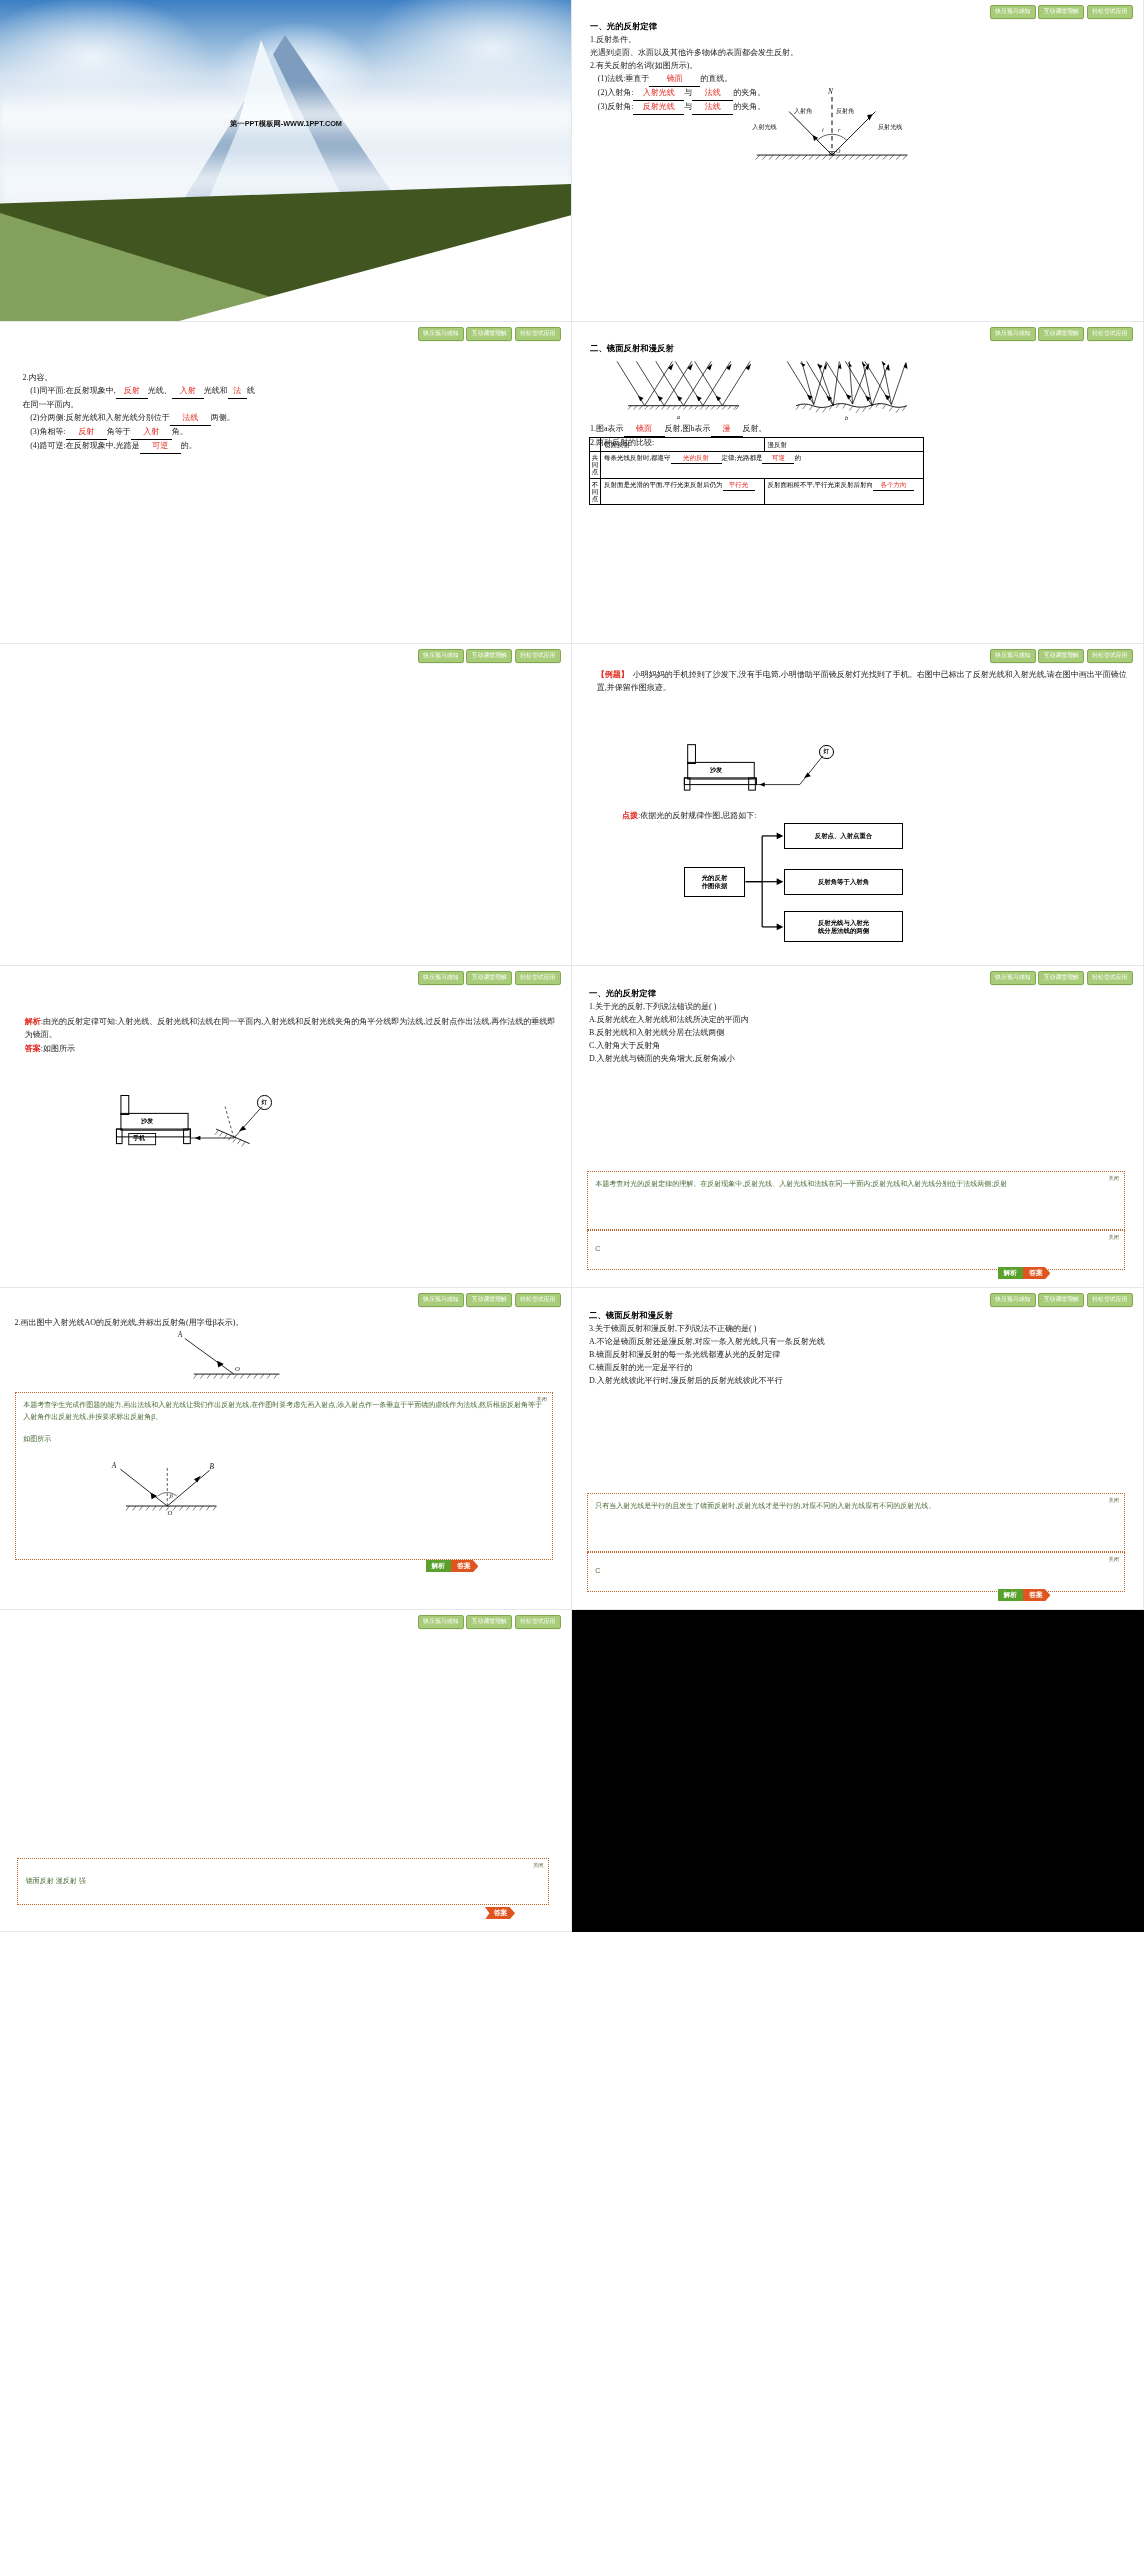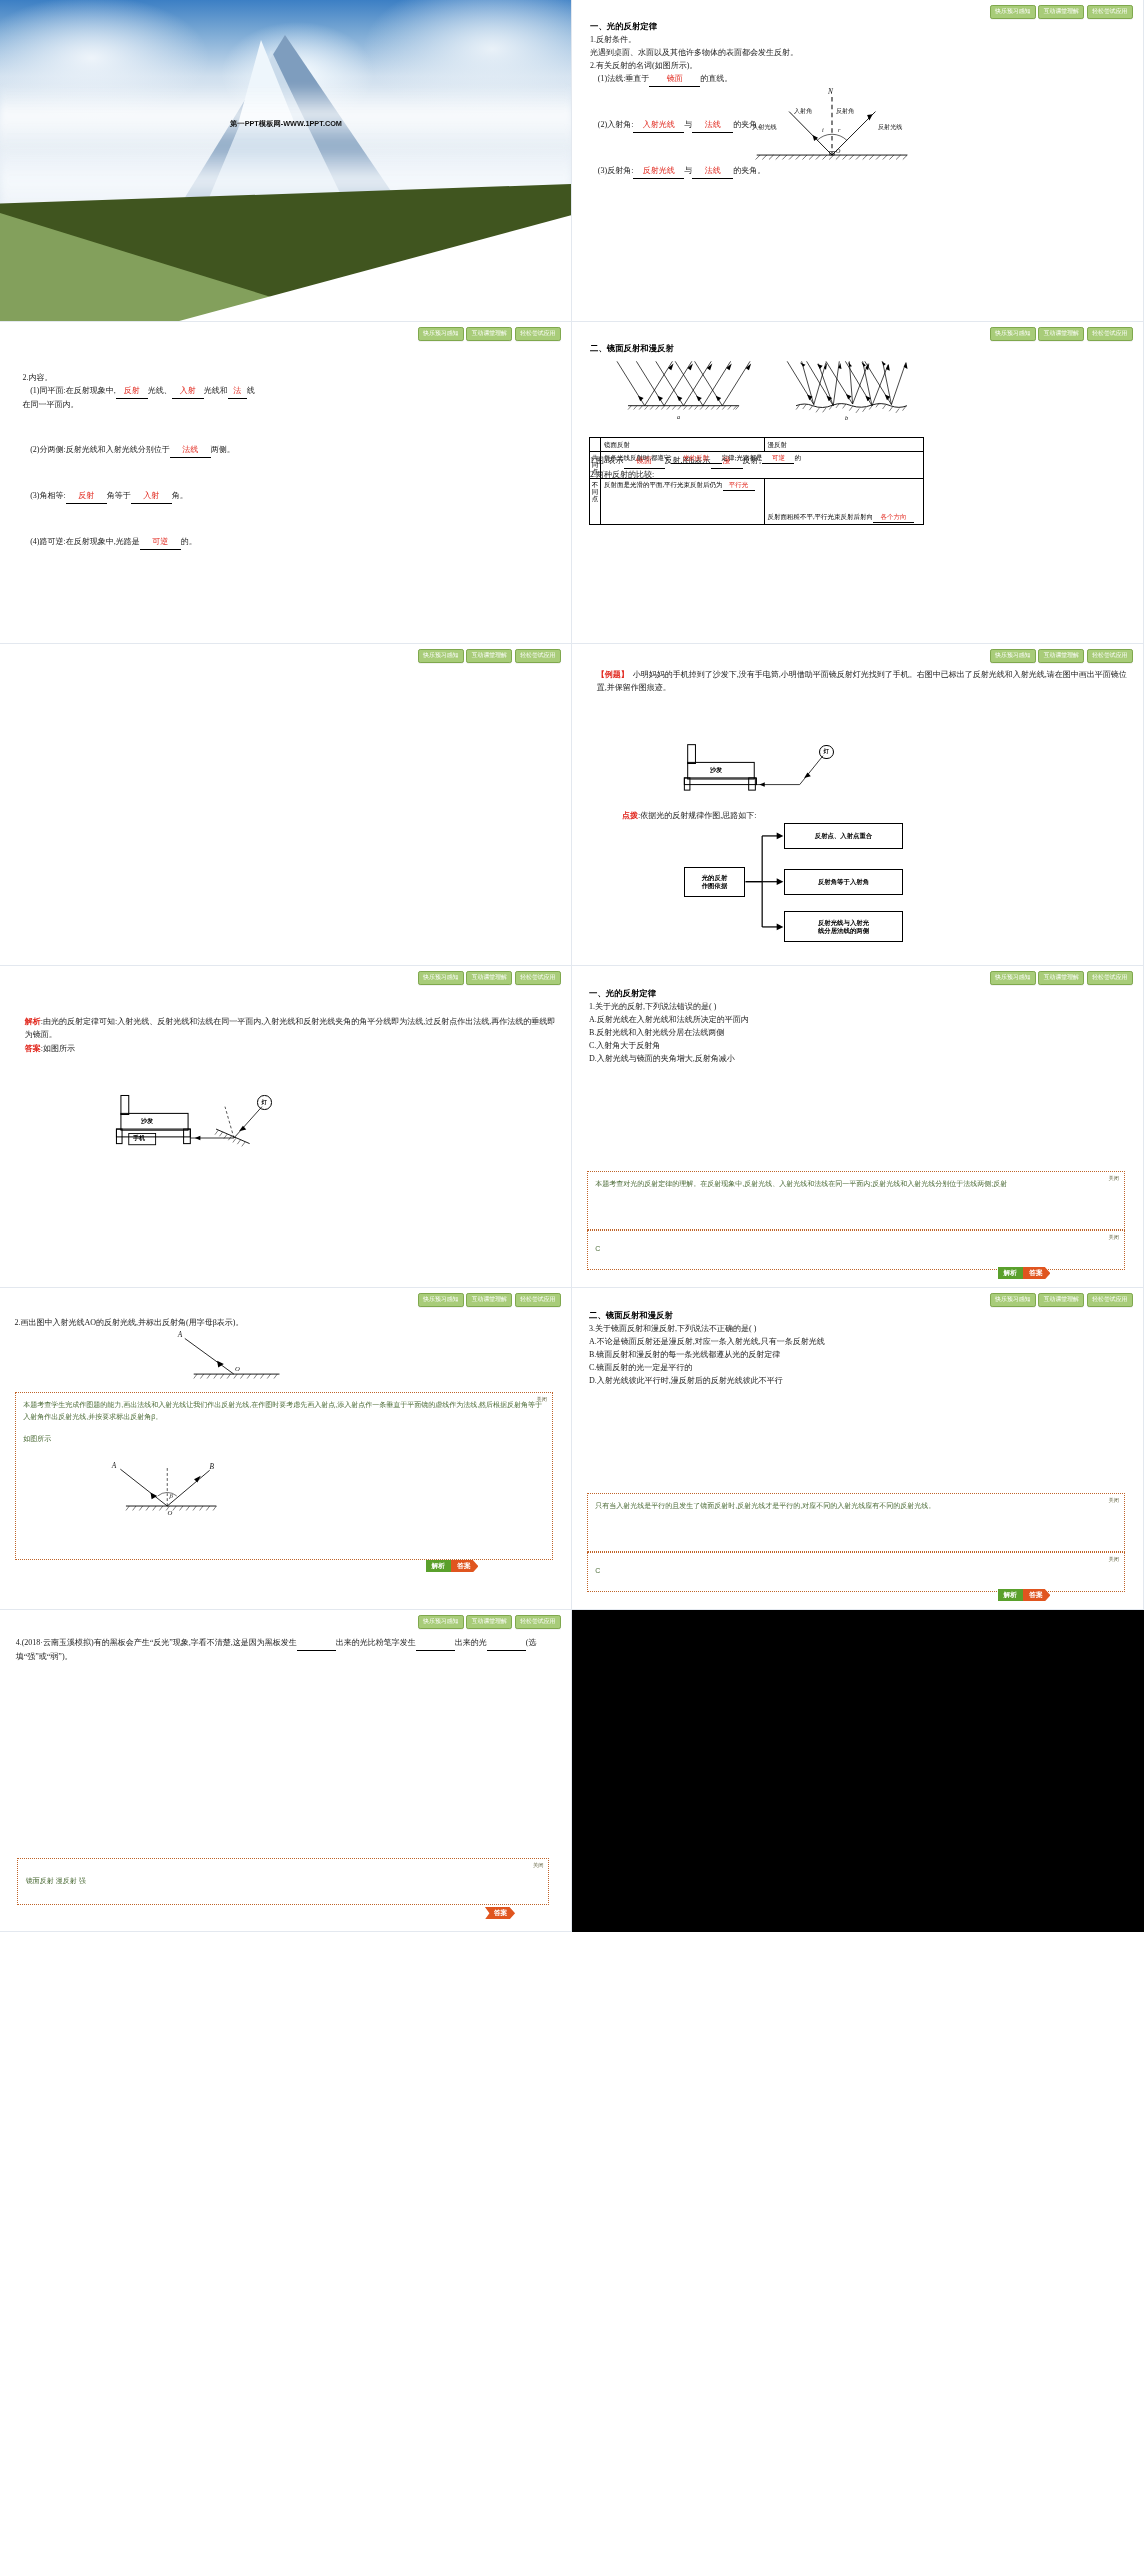--- a/index.html
+++ b/index.html
@@ -132,21 +132,21 @@
   .redb { color: #e1261c; font-weight: 700; }
   .blank {
     display: inline-block;
     border-bottom: 0.7px solid #000;
     text-align: center;
     color: #e1261c;
     min-width: 31px;
     padding: 0 2.8px;
   }
   .blank.w1 { min-width: 51px; }
-  .blank.w2 { min-width: 41px; margin-top: 32px; }
+  .blank.w2 { min-width: 41px; }
   .blank.w3 { min-width: 32px; }
   .blank.empty { color: transparent; min-width: 39px; }
 
   
   .diag-refl { position: absolute; left: 168px; top: 89px; width: 184px; height: 67px; }
   .dg-label {
     position: absolute; font-size: 6.1px; color: #111;
     font-family: "Liberation Serif", serif; white-space: nowrap;
   }
   .dg-ital { font-style: italic; font-family: "Liberation Serif", serif; }
@@ -748,25 +748,20 @@
       <div class="btn-daan">答案</div>
     </div>
   </div>
 
   <div class="slide">
     <div class="tabs">
       <div class="tab">快乐预习感知</div>
       <div class="tab">互动课堂理解</div>
       <div class="tab">轻松尝试应用</div>
     </div>
-    <div class="body" style="top:27px; left:15.7px; right:14.5px;">
-      <div class="p">
-        <span>4.(2018·云南玉溪模拟)有的黑板会产生“反光”现象,字看不清楚,这是因为黑板发生</span><span class="blank empty">&nbsp;</span><span>出来的光比粉笔字发生</span><span class="blank empty">&nbsp;</span><span>出来的光</span><span class="blank empty">&nbsp;</span><span>(选填“强”或“弱”)。</span>
-      </div>
-    </div>
 
     <div class="ansbox" style="left:17px; top:248px; width:532px; height:47px;">
       <span class="closelbl">关闭</span>
       <span style="display:block; margin-top:10px;">镜面反射  漫反射  强</span>
     </div>
     <div class="btnrow" style="left:486px; top:297px;">
       <div class="btn-daan solo">答案</div>
     </div>
   </div>
 

